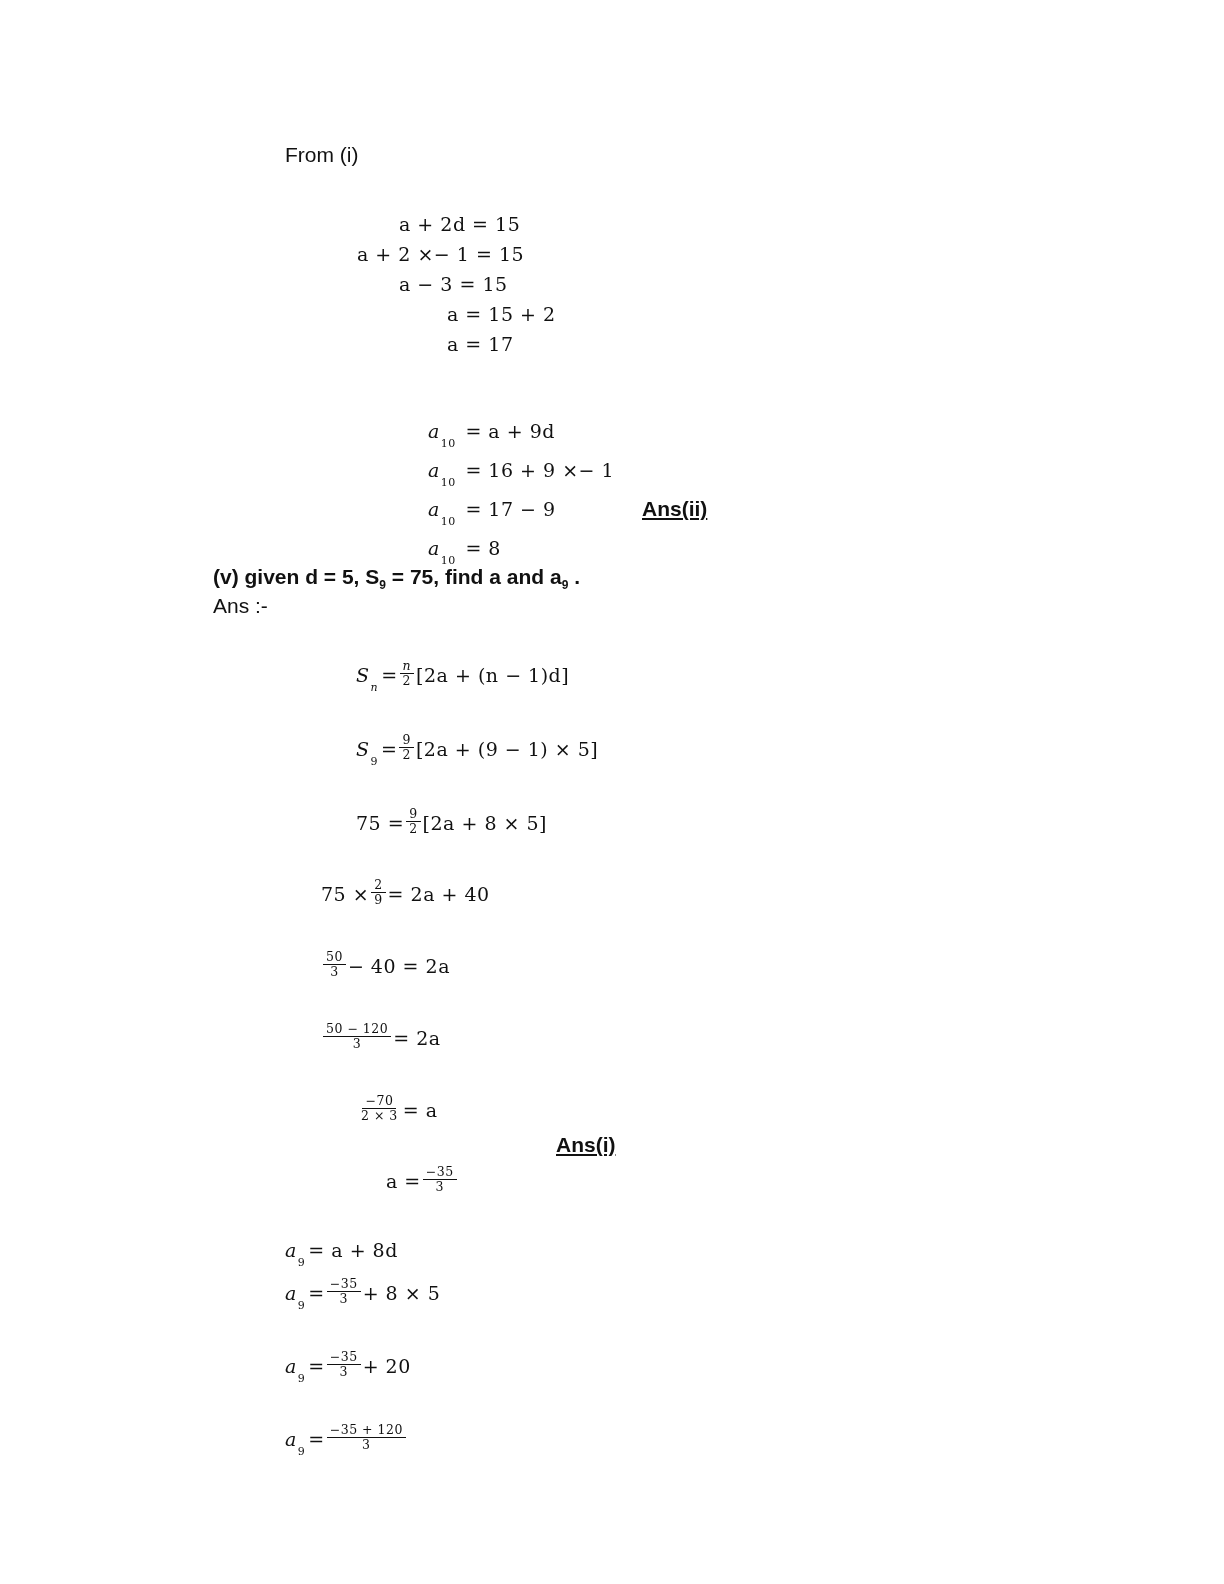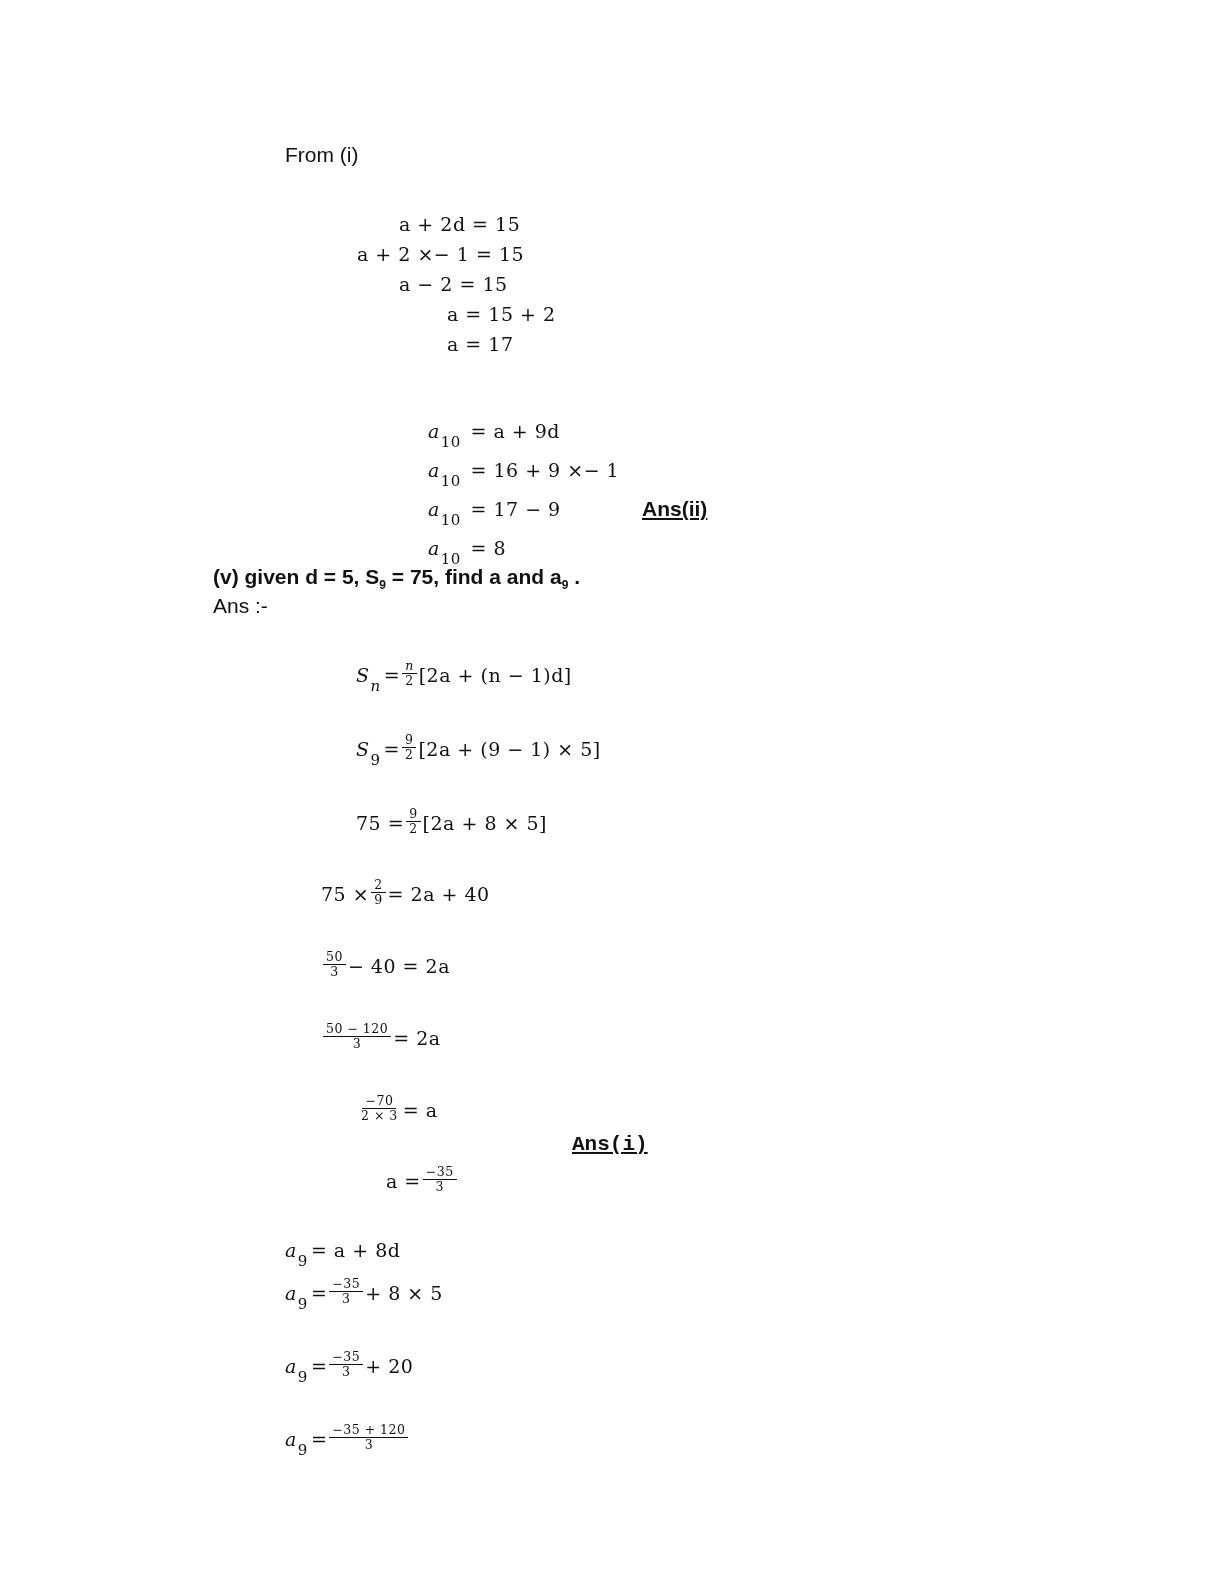--- a/index.html
+++ b/index.html
@@ -3,34 +3,34 @@
 <meta charset="utf-8">
 <style>
   html, body { margin:0; padding:0; background:#ffffff; }
   body { width:1224px; height:1584px; position:relative; overflow:hidden; color:#111; }
   .t { position:absolute; white-space:nowrap; }
   .sans { font-family:"Liberation Sans", sans-serif; font-size:21px; }
   .bold { font-weight:bold; }
   .ul { text-decoration:underline; font-weight:bold; }
   .m { font-family:"DejaVu Serif", serif; font-size:19px; letter-spacing:0.5px;margin-top:40px; }
   .m i { font-style:italic; }
-  .sub { font-size:15px; position:relative; top:9px; margin-left:1px; margin-right:3px; }
+  .sub { font-size:11px; position:relative; top:9px; margin-left:1px; margin-right:3px; }
   .frac { display:inline-flex; flex-direction:column; align-items:center; vertical-align:middle; font-size:12.5px; line-height:1.15; margin:0 2px; position:relative; top:-3px; }
   .frac .num { padding:0 3px; border-bottom:1px solid #111; }
   .frac .den { padding:0 3px; }
   .smallsub { font-size:12px; position:relative; top:5px; }
 </style>
 </head>
 <body>
 
 <div class="t sans" style="left:285px; top:131px;margin-top:12px;">From (i)</div>
 
 <div class="t m" style="left:399px; top:173px;">a + 2d = 15</div>
 <div class="t m" style="left:357px; top:203px;">a + 2 ×− 1 = 15</div>
-<div class="t m" style="left:399px; top:233px;">a − 2 = 15</div>
+<div class="t m" style="left:399px; top:233px;">a − 3 = 15</div>
 <div class="t m" style="left:447px; top:263px;">a = 15 + 2</div>
 <div class="t m" style="left:447px; top:293px;">a = 17</div>
 
 <div class="t m" style="left:428px; top:380px;">
   <i>a</i><span class="sub">10</span>
   <span>= a + 9d</span>
 </div>
 <div class="t m" style="left:428px; top:419px;">
   <i>a</i><span class="sub">10</span>
   <span>= 16 + 9 ×− 1</span>
@@ -98,21 +98,21 @@
       <span class="den">2 × 3</span>
     </span><span>= a</span>
 </div>
 
 <div class="t m" style="left:386px; top:1128px;">
   <span>a =</span><span class="frac">
       <span class="num">−35</span>
       <span class="den">3</span>
     </span>
 </div>
-<div class="t sans ul" style="left:572px; top:1133px;font-family:Liberation Mono, monospace;">Ans(i)</div>
+<div class="t sans ul" style="left:556px; top:1133px;">Ans(i)</div>
 
 <div class="t m" style="left:285px; top:1199px;">
   <i>a</i><span class="sub">9</span><span>= a + 8d</span>
 </div>
 <div class="t m" style="left:285px; top:1240px;">
   <i>a</i><span class="sub">9</span><span>=</span><span class="frac">
       <span class="num">−35</span>
       <span class="den">3</span>
     </span><span>+ 8 × 5</span>
 </div>

